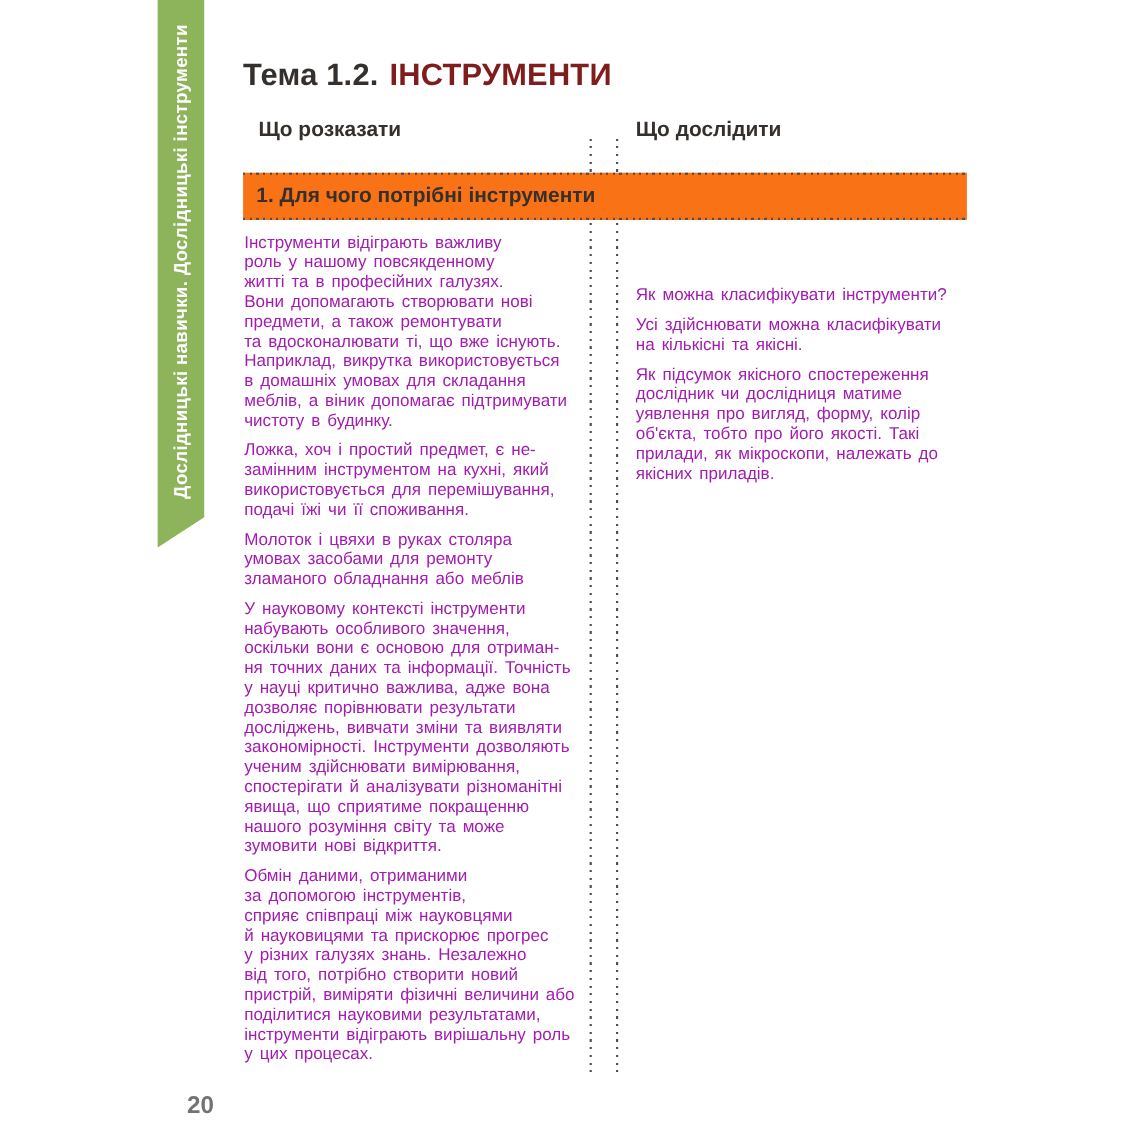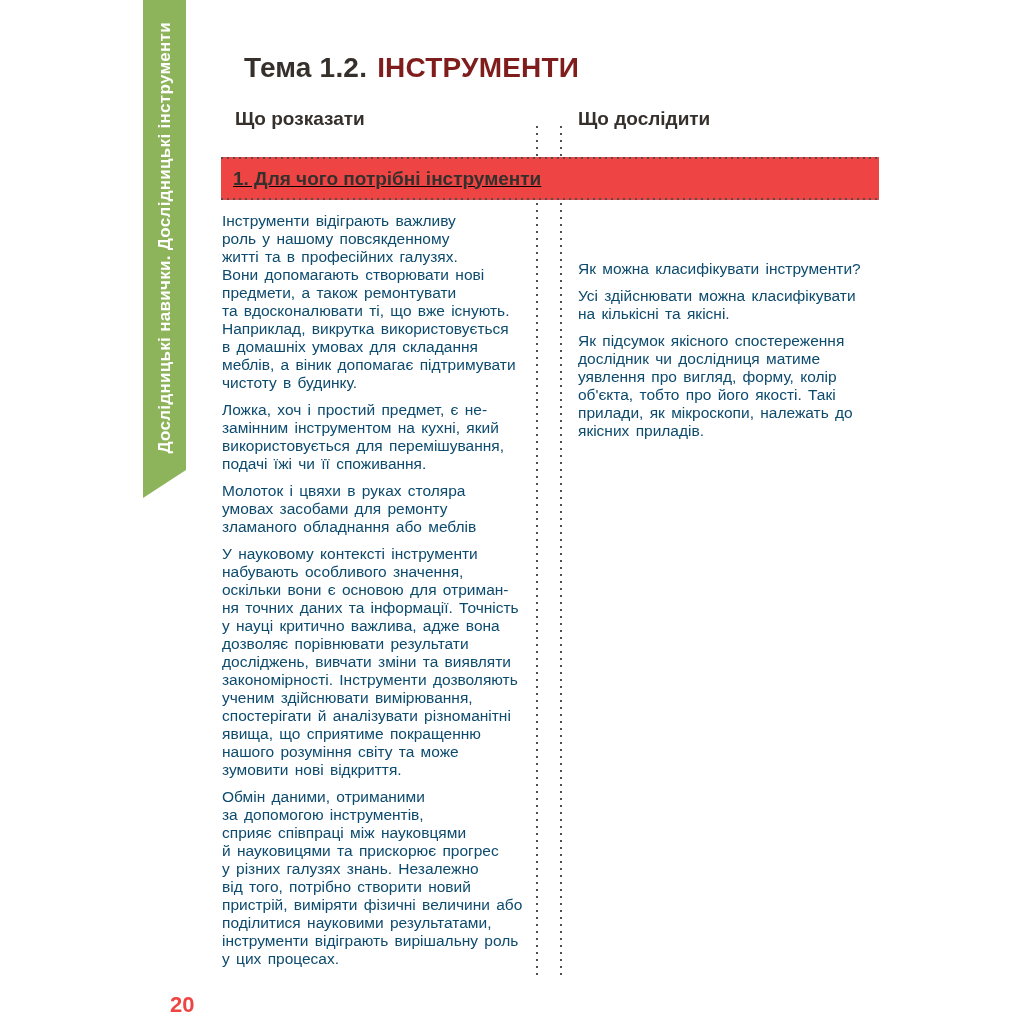--- a/index.html
+++ b/index.html
@@ -37,21 +37,21 @@
   
   .title {
     position: absolute;
     left: 221px; top: 52px;
     margin: 0;
     font-size: 28px;
     font-weight: bold;
     color: #35302c;
     letter-spacing: .2px;
   }
-  .title .prefix { margin-right: 10px; margin-left: 23px; }
+  .title .prefix { margin-right: 10px; }
   .title .accent { color: #7f1d1d; }
 
   
   .col-head {
     position: absolute;
     top: 108px;
     font-size: 19px;
     font-weight: bold;
     color: #35302c;
   }
@@ -67,23 +67,23 @@
     z-index: 0;
   }
   .vline.v1 { left: 536px; }
   .vline.v2 { left: 560px; }
 
   
   .section-bar {
     position: absolute;
     left: 221px; top: 157px;
     width: 658px; height: 43px;
-    background: #ef4444;
+    background: #f97316;
     z-index: 1;
-    display: flex; align-items: center; text-decoration: underline;
+    display: flex; align-items: center;
   }
   .section-bar::before, .section-bar::after {
     content: "";
     position: absolute; left: 0; right: 0;
     height: 2px;
     background-image: repeating-linear-gradient(to right, #4f4f4f 0 2px, transparent 2px 6px);
   }
   .section-bar::before { top: 0; }
   .section-bar::after  { bottom: 0; }
   .section-heading {
@@ -91,39 +91,39 @@
     font-weight: bold;
     color: #35302c;
     padding-left: 12px;
   }
 
   
   .col {
     position: absolute;
     top: 212px;
     z-index: 1;
-    color: #0c4a6e;
+    color: #a21caf;
     font-size: 15.5px;
     line-height: 18px;
     word-spacing: 2px;
   }
   .col p {
     margin: 0 0 9px 0;
     white-space: pre-line;
   }
   .col-left  { left: 222px; width: 316px; }
   .col-right { left: 578px; width: 302px; margin-top: 48px; }
 
   
   .page-number {
     position: absolute;
     left: 170px; top: 992px;
     font-size: 22px;
     font-weight: 600;
-    color: #ef4444;
+    color: #737373;
     text-align: right;
   }
 </style>
 </head>
 <body>
 
 <div class="page">
 
   <aside class="ribbon">
     <span class="ribbon-text">Дослідницькі навички. Дослідницькі інструменти</span>

